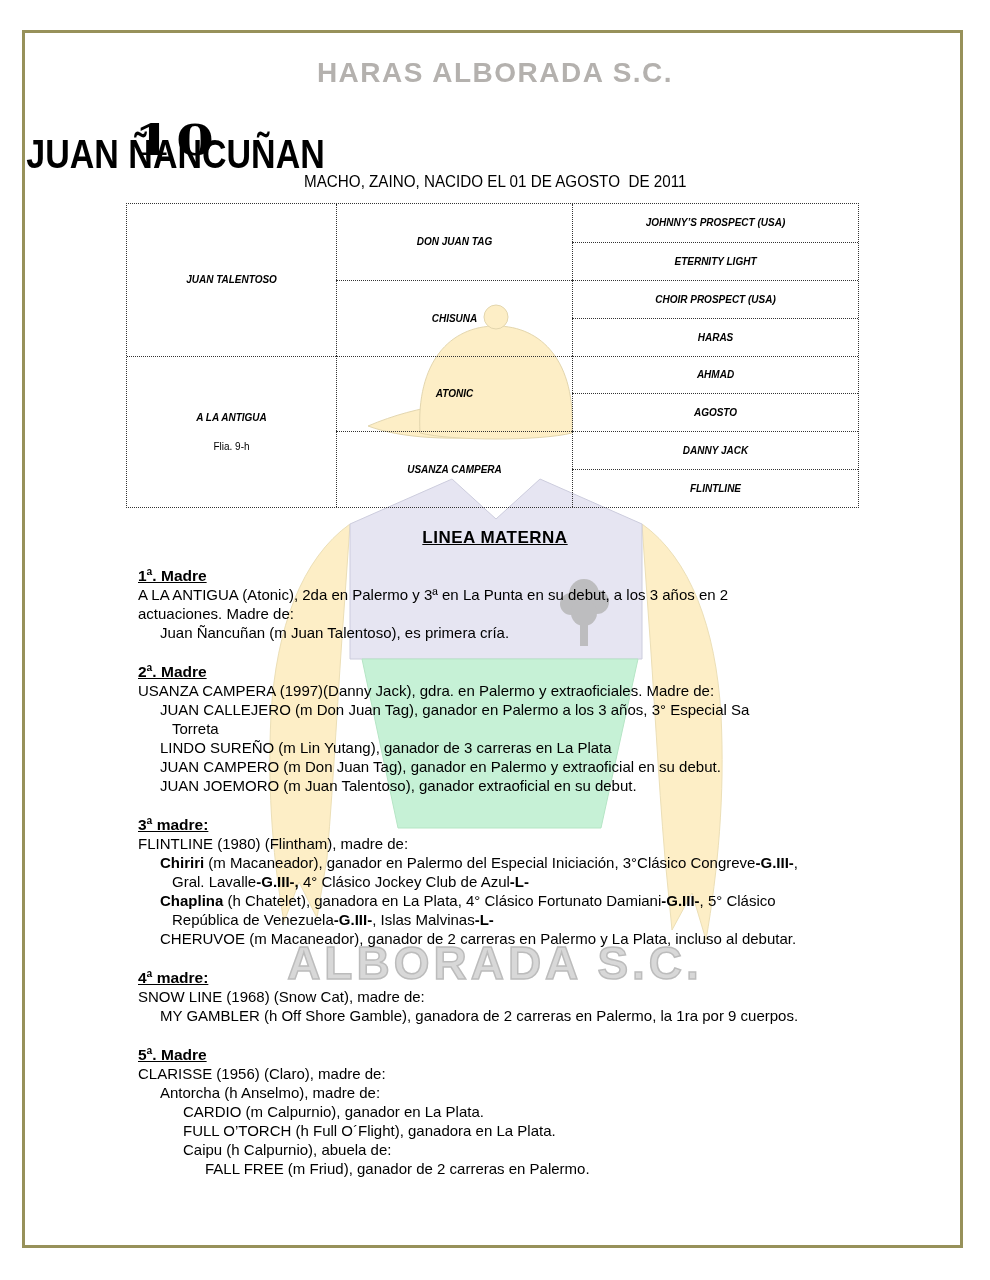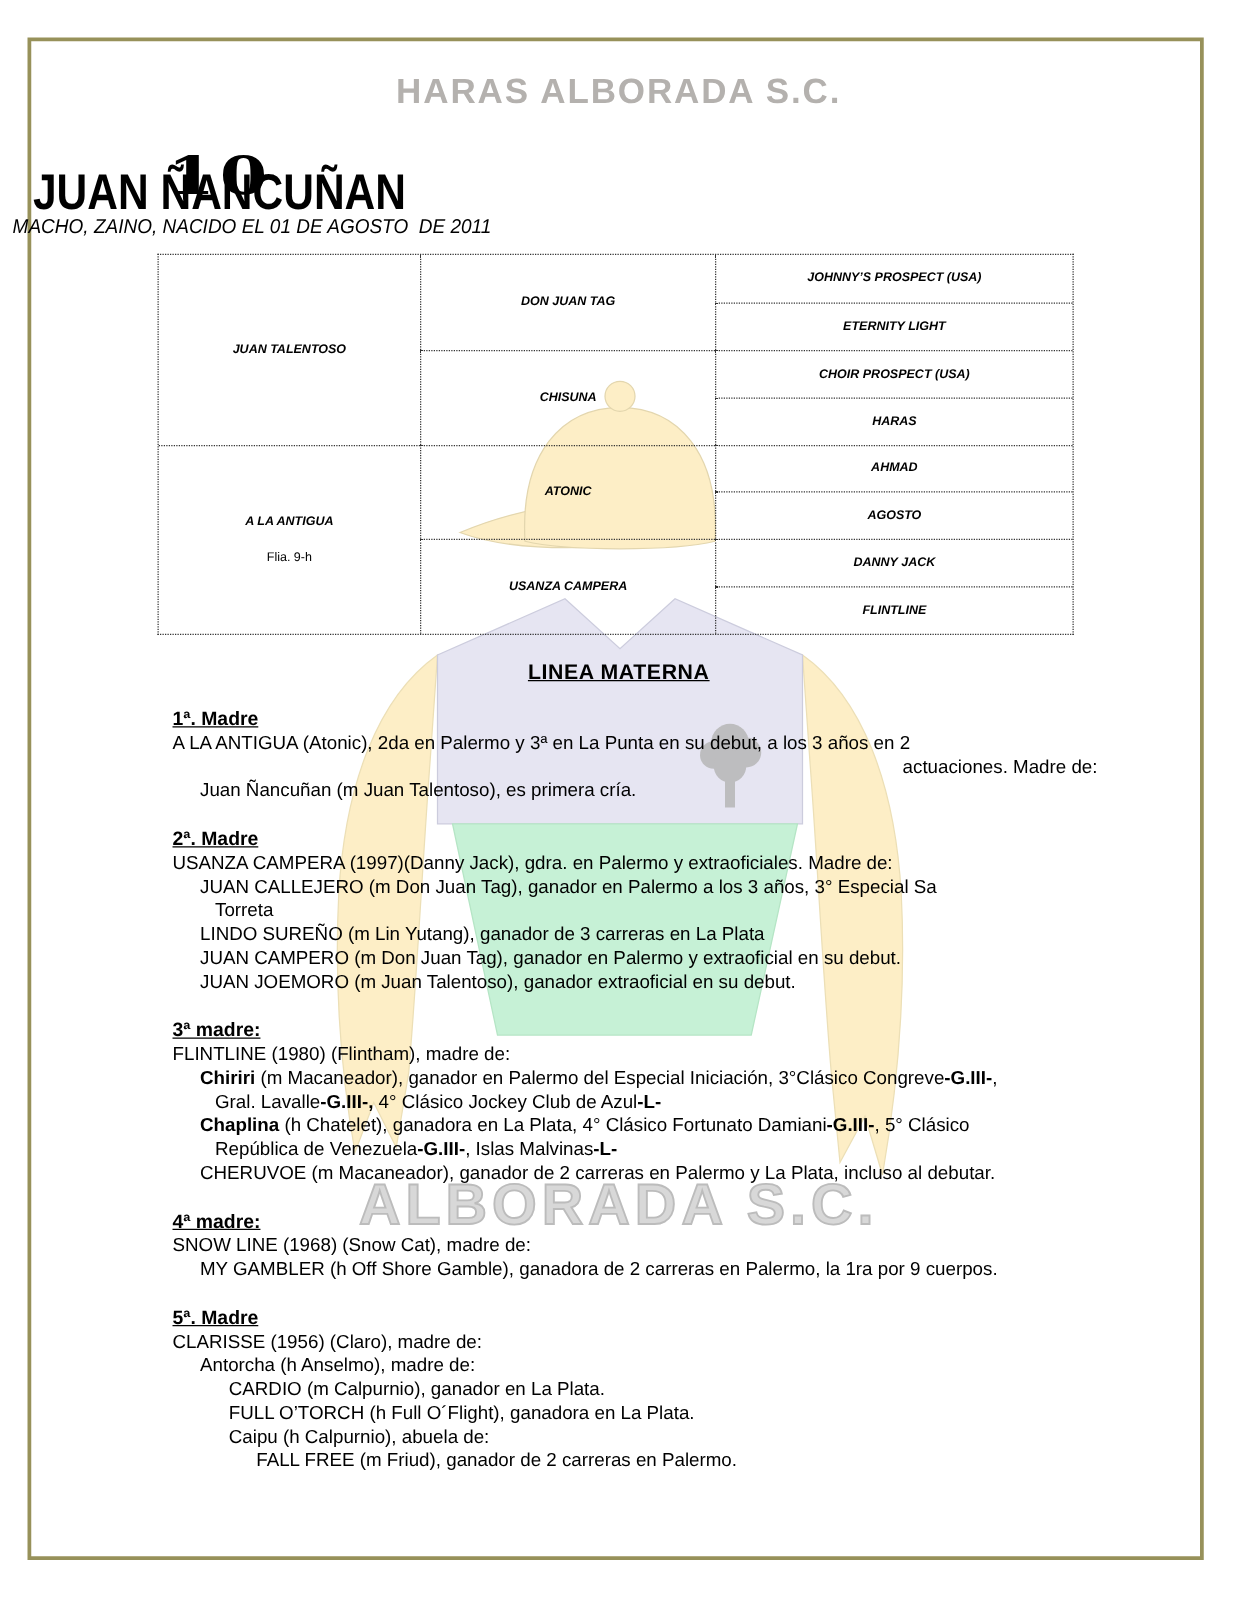--- a/index.html
+++ b/index.html
@@ -11,21 +11,21 @@
   .wm-text{position:absolute;left:0;right:0;top:936px;text-align:center;z-index:1;
         font-size:46px;font-weight:bold;letter-spacing:4px;color:#d8d8d8;
         -webkit-text-stroke:1.5px #bcbcbc;}
   .hdr{position:absolute;left:0;right:0;top:57px;text-align:center;z-index:2;
         font-size:28px;font-weight:bold;letter-spacing:1.5px;color:#b4b1ae;}
   .num{position:absolute;left:134px;top:116px;z-index:2;font-family:"DejaVu Serif",serif;
         font-size:42px;font-weight:bold;letter-spacing:3px;transform:scaleX(1.3);transform-origin:0 50%;}
   .title{position:absolute;left:0;right:0;top:120px;z-index:2;
         font-size:40px;font-weight:bold;margin-top:12px;}
   .title span{display:inline-block;transform:scaleX(.85);transform-origin:50% 50%;white-space:pre;}
-  .subtitle{position:absolute;left:0;right:0;top:173px;text-align:left;z-index:2;font-size:16px;font-style:italic;}
+  .subtitle{position:absolute;left:0;right:0;top:173px;text-align:center;z-index:2;font-size:16px;}
   .subtitle span{display:inline-block;transform:scaleX(.95);transform-origin:50% 50%;white-space:pre;}
 
   .ped{position:absolute;left:126px;top:203px;width:733px;height:305px;z-index:2;
         display:grid;grid-template-columns:209px 236px 1fr;grid-template-rows:repeat(8,1fr);
         border:1px dotted #333;box-sizing:border-box;background:transparent;}
   .cell{display:flex;align-items:center;justify-content:center;text-align:center;
         font-size:10px;font-weight:bold;font-style:italic;
         border-left:1px dotted #333;border-top:1px dotted #333;}
   .cell.c1{border-left:none;}
   .cell.r1{border-top:none;}
@@ -102,21 +102,21 @@
     <div class="cell" style="grid-row:7;grid-column:3;">DANNY JACK</div>
     <div class="cell" style="grid-row:8;grid-column:3;">FLINTLINE</div>
   </div>
 
   <div class="lm-title">LINEA MATERNA</div>
 
   <div id="sections" class="sections">
       <div class="section">
         <div class="sec-h">1ª. Madre</div>
         <div class="line" style="padding-left: 0px;"><span>A LA ANTIGUA (Atonic), 2da en Palermo y 3ª en La Punta en su debut, a los 3 años en 2</span></div>
-        <div class="line" style="padding-left: 0px; text-align: right;"><span>actuaciones. Madre de:</span></div>
+        <div class="line" style="padding-left: 0px;"><span>actuaciones. Madre de:</span></div>
         <div class="line" style="padding-left: 22px;"><span>Juan Ñancuñan (m Juan Talentoso), es primera cría.</span></div>
       </div>
       <div class="section">
         <div class="sec-h">2ª. Madre</div>
         <div class="line" style="padding-left: 0px;"><span>USANZA CAMPERA (1997)(Danny Jack), gdra. en Palermo y extraoficiales. Madre de:</span></div>
         <div class="line" style="padding-left: 22px;"><span>JUAN CALLEJERO (m Don Juan Tag), ganador en Palermo a los 3 años, 3° Especial Sa</span></div>
         <div class="line" style="padding-left: 34px;"><span>Torreta</span></div>
         <div class="line" style="padding-left: 22px;"><span>LINDO SUREÑO (m Lin Yutang), ganador de 3 carreras en La Plata</span></div>
         <div class="line" style="padding-left: 22px;"><span>JUAN CAMPERO (m Don Juan Tag), ganador en Palermo y extraoficial en su debut.</span></div>
         <div class="line" style="padding-left: 22px;"><span>JUAN JOEMORO (m Juan Talentoso), ganador extraoficial en su debut.</span></div>

